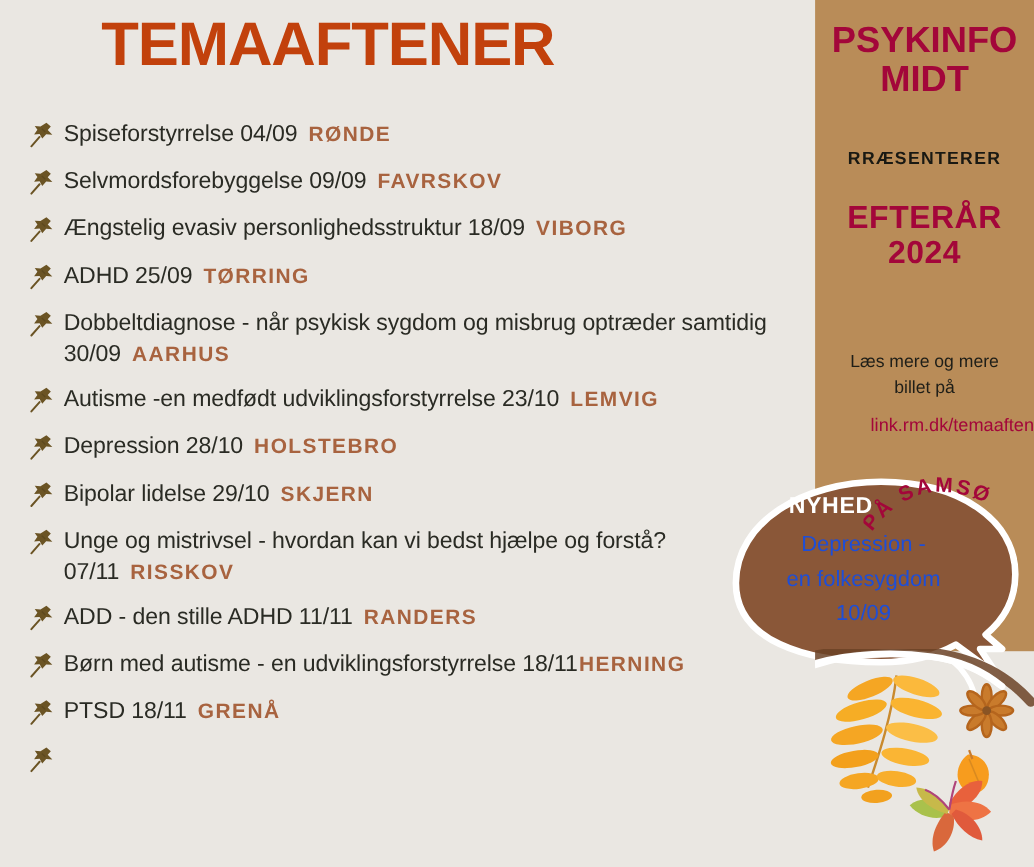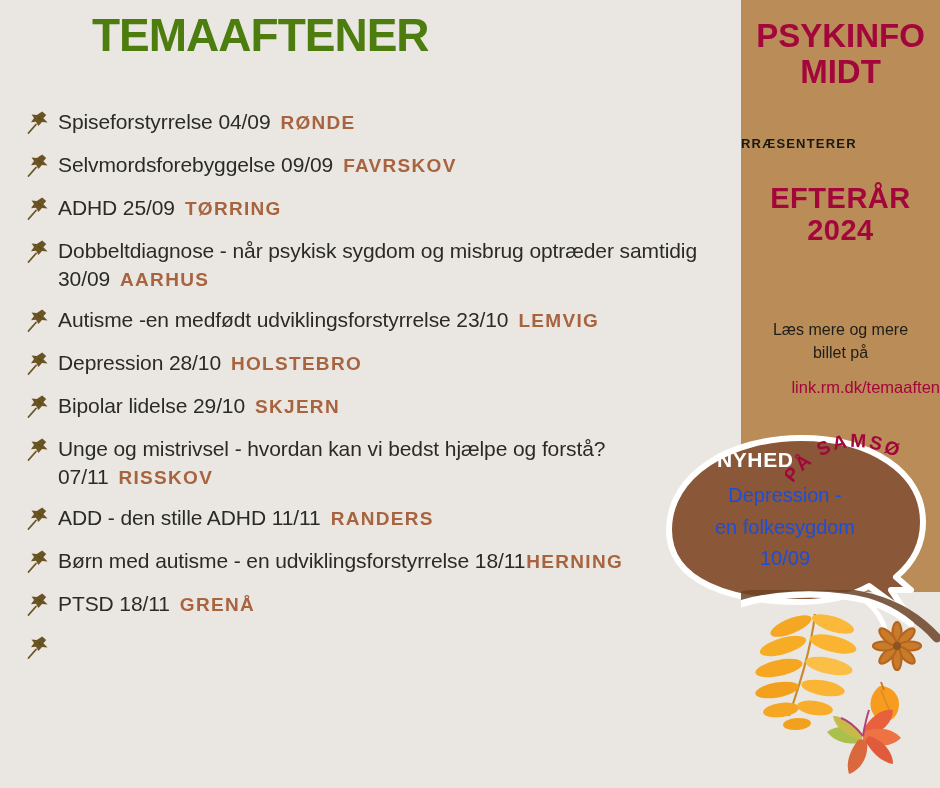--- a/index.html
+++ b/index.html
@@ -45,23 +45,24 @@
     font-size: 33px;
     line-height: 1.08;
     letter-spacing: 0px;
   }
 
   .side-presents {
     position: absolute;
     left: 0;
     top: 136px;
     width: 199px;
+    text-align: center;
     color: #191913;
     font-weight: bold;
-    font-size: 13px;
+    font-size: 16px;
     letter-spacing: 1.2px;
   }
 
   .side-season {
     position: absolute;
     left: 0;
     top: 182px;
     width: 199px;
     text-align: center;
     color: #A3063A;
@@ -91,23 +92,23 @@
     color: #A3063A;
     font-size: 16.5px;
     font-weight: 500;
   }
 
   
   #title {
     position: absolute;
     left: 92px;
     top: 12px;
-    font-size: 46px;
-    font-weight: bold;
-    color: #4d7c0f;
+    font-size: 56px;
+    font-weight: bold;
+    color: #c2410c;
     letter-spacing: -1px;
     line-height: 1;
     white-space: nowrap;
   }
 
   
   #event-list {
     position: absolute;
     left: 26px;
     top: 108px;
@@ -237,20 +238,28 @@
         </svg>
         <div class="event-text"><span class="event-title">Spiseforstyrrelse 04/09</span><span class="event-city">RØNDE</span></div>
       </div>
       <div class="event-row">
         <svg class="pin-icon" viewBox="0 0 26 26">
           <path d="M 2.5 24 L 10 15.5" stroke="#6B5424" stroke-width="1.8" stroke-linecap="round" fill="none"></path>
           <path d="M 16.2 2.6 L 20.2 6.0 L 17.4 9.2 L 21.6 13.4 L 16.0 13.0 L 12.4 17.0 L 10.0 12.8 L 5.0 13.2 L 8.0 9.0 L 5.6 5.6 L 10.8 6.0 Z" fill="#6B5424"></path>
           <path d="M 12.0 8.0 L 15.2 11.0" stroke="#4E3C18" stroke-width="1.2" fill="none" opacity="0.45"></path>
         </svg>
         <div class="event-text"><span class="event-title">Selvmordsforebyggelse 09/09</span><span class="event-city">FAVRSKOV</span></div>
+      </div>
+      <div class="event-row">
+        <svg class="pin-icon" viewBox="0 0 26 26">
+          <path d="M 2.5 24 L 10 15.5" stroke="#6B5424" stroke-width="1.8" stroke-linecap="round" fill="none"></path>
+          <path d="M 16.2 2.6 L 20.2 6.0 L 17.4 9.2 L 21.6 13.4 L 16.0 13.0 L 12.4 17.0 L 10.0 12.8 L 5.0 13.2 L 8.0 9.0 L 5.6 5.6 L 10.8 6.0 Z" fill="#6B5424"></path>
+          <path d="M 12.0 8.0 L 15.2 11.0" stroke="#4E3C18" stroke-width="1.2" fill="none" opacity="0.45"></path>
+        </svg>
+        <div class="event-text"><span class="event-title">Ængstelig evasiv personlighedsstruktur 18/09</span><span class="event-city">VIBORG</span></div>
       </div>
       <div class="event-row">
         <svg class="pin-icon" viewBox="0 0 26 26">
           <path d="M 2.5 24 L 10 15.5" stroke="#6B5424" stroke-width="1.8" stroke-linecap="round" fill="none"></path>
           <path d="M 16.2 2.6 L 20.2 6.0 L 17.4 9.2 L 21.6 13.4 L 16.0 13.0 L 12.4 17.0 L 10.0 12.8 L 5.0 13.2 L 8.0 9.0 L 5.6 5.6 L 10.8 6.0 Z" fill="#6B5424"></path>
           <path d="M 12.0 8.0 L 15.2 11.0" stroke="#4E3C18" stroke-width="1.2" fill="none" opacity="0.45"></path>
         </svg>
         <div class="event-text"><span class="event-title">ADHD 25/09</span><span class="event-city">TØRRING</span></div>
       </div>
       <div class="event-row">

